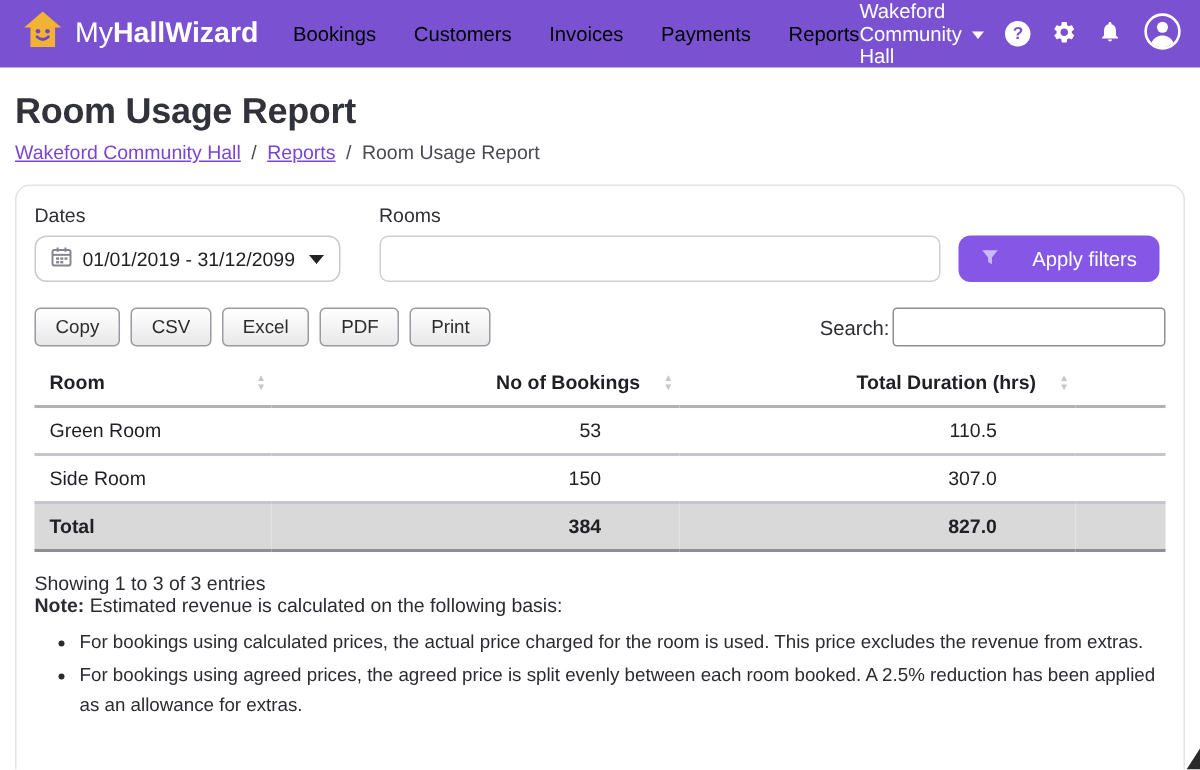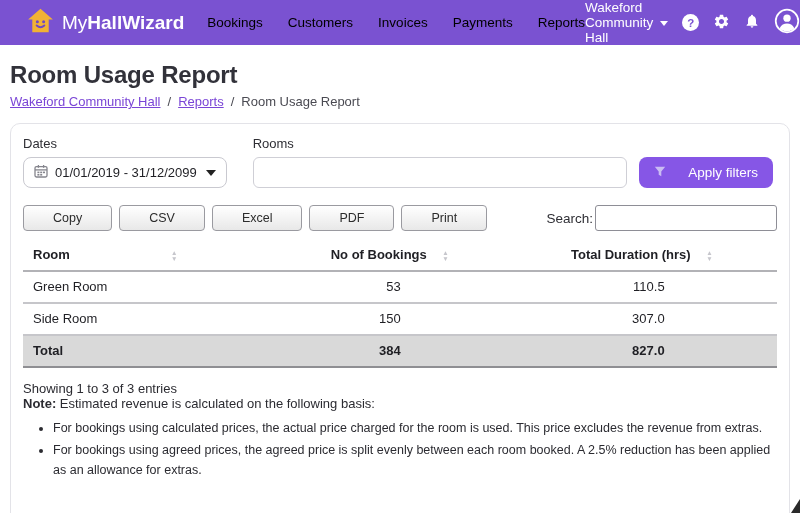--- a/index.html
+++ b/index.html
@@ -6,21 +6,21 @@
     --header-bg:#7a52d1; --accent:#8656e6; --link:#7a45d6;
     --total-row-bg:#d9d9d9; --logo-house:#f2b234; --logo-face:#6f49c4;
   }
   *{box-sizing:border-box;}
   html,body{margin:0;padding:0;}
   body{
     width:800px;height:513px;overflow:hidden;background:#fff;
     font-family:"Liberation Sans",sans-serif;color:#2b2b31;position:relative;
   }
   
-  .topbar{height:45px;background:var(--header-bg);display:flex;align-items:center;padding:0 27px;}
+  .topbar{height:45px;background:var(--header-bg);display:flex;align-items:center;padding:0 15px;}
   .brand{display:flex;align-items:center;gap:8px;color:#fff;font-size:19px;cursor:pointer;}
   .brand .light{font-weight:400;}
   .brand .bold{font-weight:700;}
   .topnav{display:flex;gap:25px;margin-left:23px;}
   .topnav a{color:#000000;font-size:13.5px;text-decoration:none;cursor:pointer;}
   .top-right{margin-left:auto;display:flex;align-items:center;gap:14px;color:#fff;}
   .venue{display:flex;align-items:center;gap:7px;font-size:13.5px;cursor:pointer;}
   .caret-down-white{width:0;height:0;border-left:4px solid transparent;border-right:4px solid transparent;border-top:5px solid #fff;margin-top:2px;}
   .icon-btn{display:flex;align-items:center;justify-content:center;cursor:pointer;background:none;border:none;padding:0;}
   .help-badge{width:17px;height:17px;border-radius:50%;background:#fff;color:var(--header-bg);
@@ -39,21 +39,21 @@
   .date-control{display:inline-flex;align-items:center;gap:7px;border:1px solid #c9c9d0;border-radius:8px;
     padding:6px 10px;font-size:13px;color:#1f1f24;background:#fff;cursor:pointer;white-space:nowrap;}
   .caret-down-dark{width:0;height:0;border-left:5px solid transparent;border-right:5px solid transparent;border-top:6px solid #222;margin-left:2px;}
   .rooms-group{flex:1;margin-left:26px;}
   .rooms-group input{width:100%;height:31px;border:1px solid #cfcfd6;border-radius:6px;padding:0 8px;font-size:13px;font-family:inherit;}
   .apply-btn{margin-left:12px;margin-right:4px;background:var(--accent);border:none;color:#fff;font-size:13.5px;
     padding:8px 15px;border-radius:8px;display:inline-flex;align-items:center;gap:22px;cursor:pointer;font-family:inherit;}
   
   .toolbar{display:flex;align-items:center;margin-top:17px;}
   .dt-btn{background:linear-gradient(#ffffff,#e8e8e8);border:1px solid #9a9aa0;border-radius:4px;
-    padding:5px 29px;font-size:12.5px;color:#2c2c2c;margin-right:7px;cursor:pointer;font-family:inherit;}
+    padding:5px 13px;font-size:12.5px;color:#2c2c2c;margin-right:7px;cursor:pointer;font-family:inherit;}
   .search-box{margin-left:auto;display:flex;align-items:center;gap:2px;font-size:13.5px;color:#2e2e34;}
   .search-box input{width:182px;height:26px;border:1px solid #8e8e96;border-radius:3px;padding:0 6px;font-size:13px;font-family:inherit;}
   
   table{width:100%;border-collapse:collapse;margin-top:10px;font-size:13px;color:#1f1f24;}
   col.c1{width:21%;} col.c2{width:36%;} col.c3{width:35%;} col.c4{width:8%;}
   thead th{text-align:left;font-weight:700;padding:6px 10px 8px;position:relative;cursor:pointer;}
   thead th.num{text-align:right;padding-right:26px;}
   thead tr{border-bottom:2px solid #b2b2b6;}
   .sort-icon{position:absolute;right:4px;top:50%;transform:translateY(-50%);color:#c6c6cc;font-size:6.5px;line-height:6px;display:flex;flex-direction:column;}
   .sort-icon::before{content:"\25B2";}

